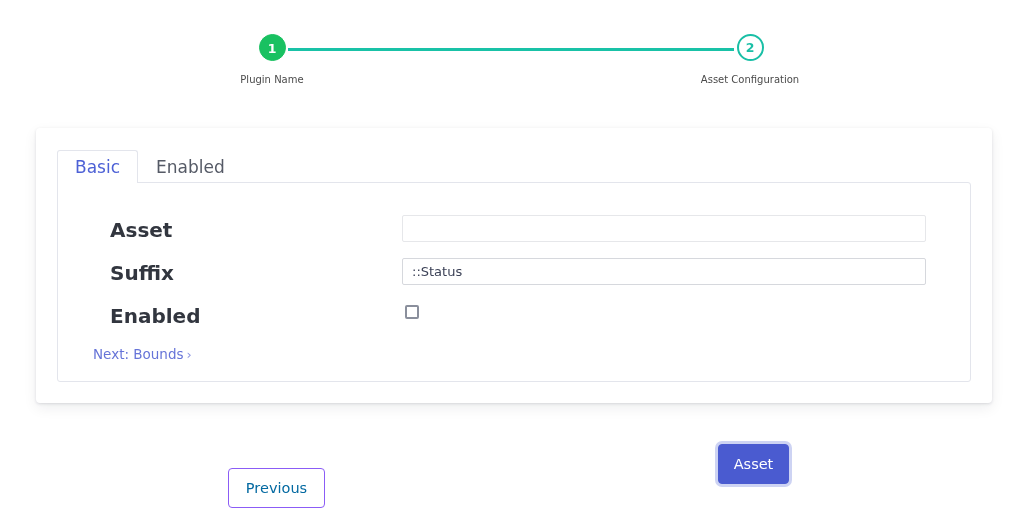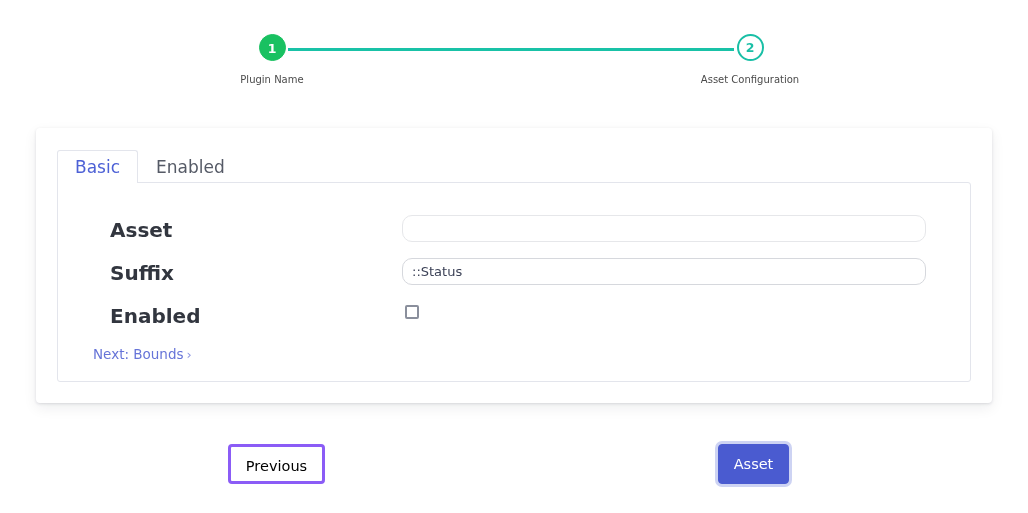--- a/index.html
+++ b/index.html
@@ -169,21 +169,21 @@
   .text-input {
     display: block;
     width: 524px;
     height: 27px;
     padding: 8px 9px;
     font-family: "DejaVu Sans", "Liberation Sans", sans-serif;
     font-size: 13px;
     color: #3c4257;
     background: #ffffff;
     border: 1px solid #e6e7ea;
-    border-radius: 10px;
+    border-radius: 2px;
     outline: none;
   }
   .text-input.filled {
     border-color: #d6d8dd;
   }
   .checkbox-input {
     -webkit-appearance: none;
     appearance: none;
     display: block;
     margin: 4px 0 0 3px;
@@ -229,22 +229,23 @@
     border-radius: 4px;
     cursor: pointer;
     text-align: center;
     line-height: 38px;
     padding: 0;
   }
   .btn-previous {
     left: 228px;
     width: 97px;
     background: #ffffff;
-    color: #000000;
-    border: 3px solid #8b5cf6;
+    color: #0369a1;
+    border: 1px solid #8b5cf6;
+    margin-top: 24px;
   }
   .btn-done {
     left: 718px;
     width: 71px;
     background: #4a5bd0;
     color: #ffffff;
     border: 1px solid #4a5bd0;
     box-shadow: 0 0 0 3px #cdd3f3;
   }
 </style>

